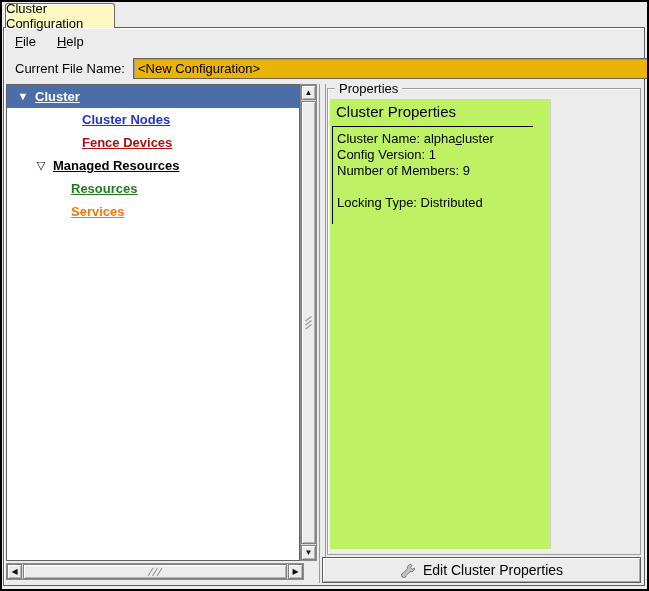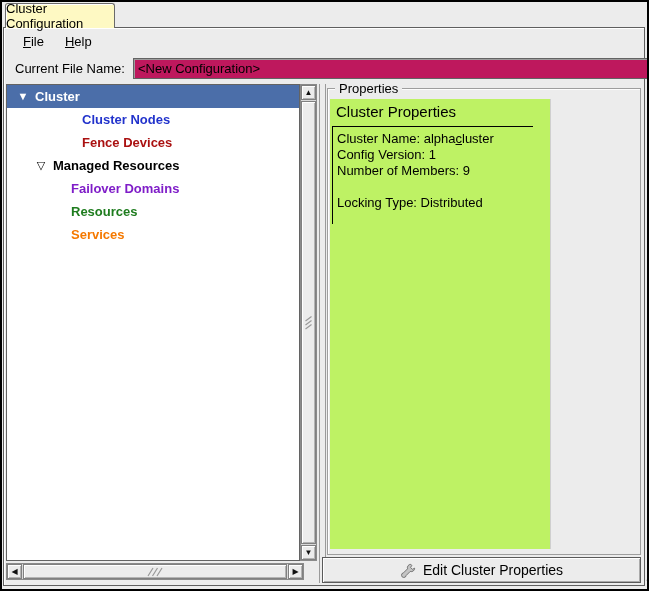--- a/index.html
+++ b/index.html
@@ -18,43 +18,43 @@
     font-size:13px; color:#000; z-index:3;
   }
   .page {
     position:absolute; left:1px; top:25px; right:2px; bottom:3px;
     border:1px solid #5f5f5f; background:#ECECEC;
     box-shadow:inset 1px 1px 0 #fff;
   }
   
   .menubar {
     position:absolute; left:1px; top:26px; height:27px; right:3px;
-    display:flex; align-items:center; padding-left:16px; gap:13px;
+    display:flex; align-items:center; padding-left:8px; gap:13px;
     font-size:13px; color:#000; z-index:2;
   }
   .menu-item { padding:2px 4px; cursor:default; }
   .mn { text-decoration:underline; }
   
   .filerow { position:absolute; left:7px; top:53px; right:3px; height:28px; }
   .filerow .flabel {
     position:absolute; left:6px; top:6px; font-size:13px; color:#000;
   }
   .filerow input {
     position:absolute; left:124px; top:3px; width:515px; height:21px;
     border:1px solid #636363; box-shadow:inset 1px 1px 0 #9c9c9c;
-    background:#be185d; font-family:inherit; font-size:13px; padding:0 4px; color:#000;
+    background:#eab308; font-family:inherit; font-size:13px; padding:0 4px; color:#000;
   }
   
   .tree {
     position:absolute; left:4px; top:82px; width:294px; height:477px;
     background:#fff; border:1px solid #636363; overflow:hidden;
   }
   .trow { display:flex; align-items:center; height:23px; font-size:13px; font-weight:bold; }
   .exp { width:16px; text-align:center; font-size:11px; line-height:1; }
-  .tlabel { margin-left:4px; white-space:nowrap; }
+  .tlabel { margin-left:4px; white-space:nowrap;text-decoration:underline; }
   .pl0 { padding-left:8px; }
   .pl1n { padding-left:71px; }
   .pl1e { padding-left:26px; }
   .pl2 { padding-left:60px; }
   
   .vscroll {
     position:absolute; left:298px; top:82px; width:17px; height:477px;
     background:#d9d9d9; border:1px solid #8a8a8a;
   }
   .hscroll {
@@ -150,23 +150,20 @@
     </div>
     <div class="trow pl1n">
       <span class="tlabel" style="color: rgb(34, 51, 204);">Cluster Nodes</span>
     </div>
     <div class="trow pl1n">
       <span class="tlabel" style="color: rgb(170, 17, 17);">Fence Devices</span>
     </div>
     <div class="trow pl1e">
       <span class="exp" style="color: rgb(0, 0, 0);">▽</span>
       <span class="tlabel" style="color: rgb(0, 0, 0);">Managed Resources</span>
-    </div>
-    <div class="trow pl2">
-      <span class="tlabel" style="color: rgb(127, 29, 200);">Failover Domains</span>
     </div>
     <div class="trow pl2">
       <span class="tlabel" style="color: rgb(30, 124, 30);">Resources</span>
     </div>
     <div class="trow pl2">
       <span class="tlabel" style="color: rgb(245, 121, 0);">Services</span>
     </div>
   </div>
 
   <div class="vscroll">

